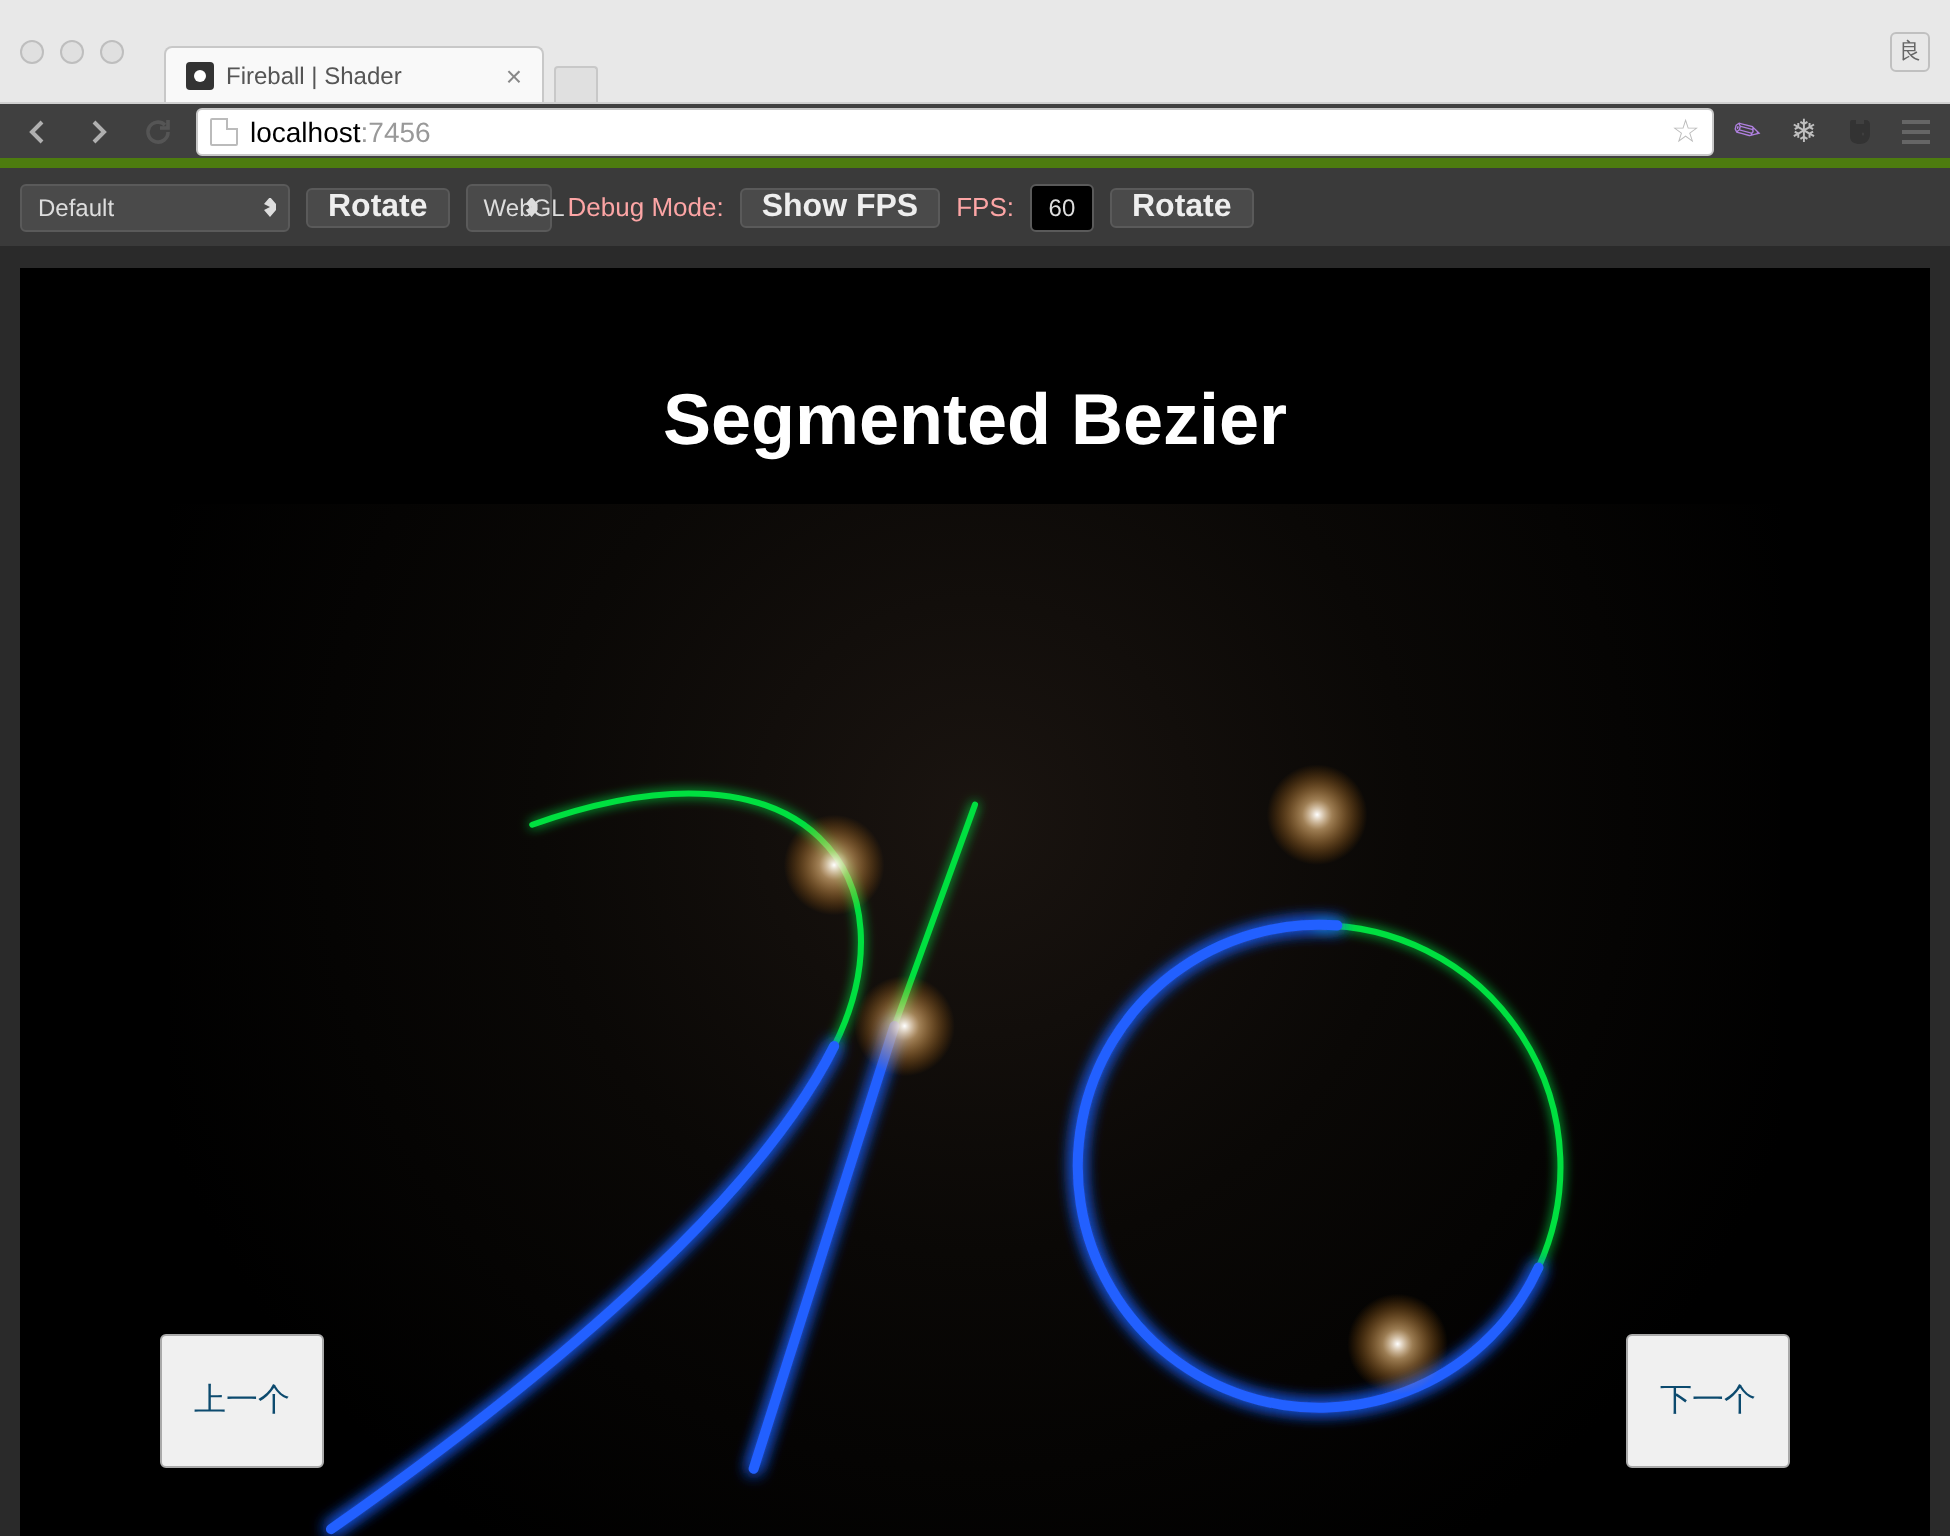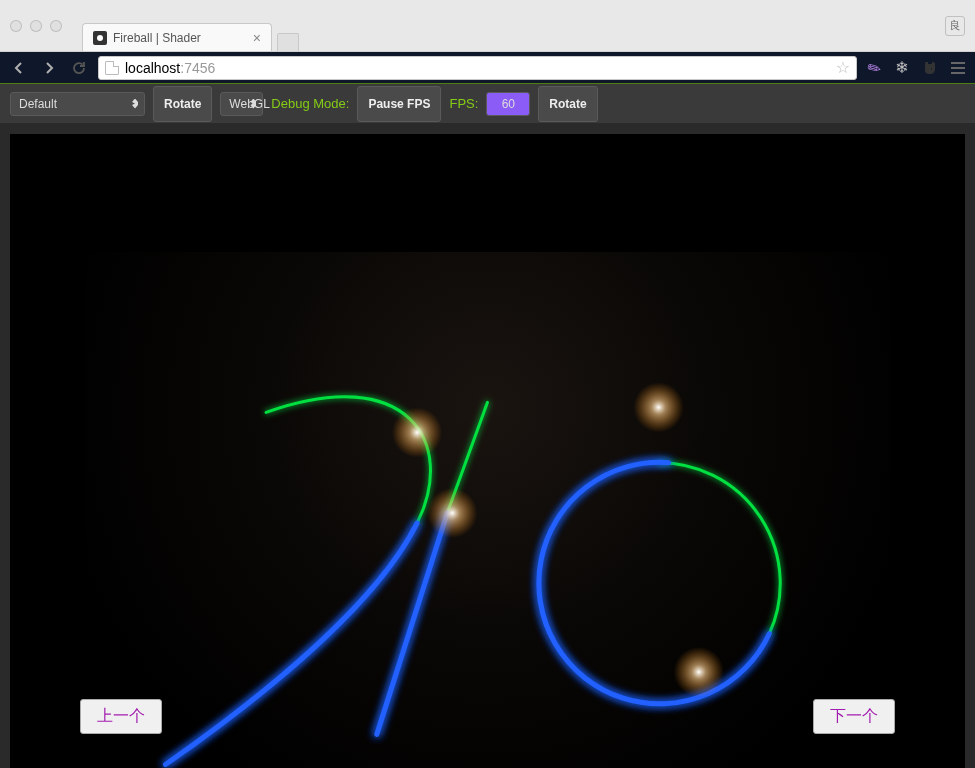--- a/index.html
+++ b/index.html
@@ -97,22 +97,22 @@
       font-size: 11px;
       display: flex;
       align-items: center;
       justify-content: center;
       color: #666;
     }
 
     
     .toolbar-row {
       height: 32px;
-      background: #0f172a;
-      border-bottom: 1px solid #4d7c0f;
+      background: #404040;
+      border-bottom: 5px solid #4d7c0f;
       display: flex;
       align-items: center;
       padding: 0 8px;
       gap: 8px;
     }
     .nav-btn {
       width: 22px;
       height: 22px;
       display: flex;
       align-items: center;
@@ -220,39 +220,39 @@
       clip-path: polygon(0 35%, 50% 0, 100% 35%, 100% 65%, 50% 100%, 0 65%, 50% 50%, 0 35%);
     }
     .sel-default { width: 135px; }
     .sel-webgl { width: 43px; }
     .sel-info { width: 135px; }
     .dark-btn {
       background: #4a4a4a;
       color: #eee;
       border: 1px solid #5a5a5a;
       border-radius: 3px;
-      height: 36px;
+      height: 20px;
       padding: 0 10px;
-      font-size: 12px;
+      font-size: 16px;
       font-weight: bold;
       cursor: pointer;
       display: flex;
       align-items: center;
     }
     .dark-label {
-      color: #84cc16;
+      color: #fca5a5;
       font-size: 13px;
     }
     .dark-input {
-      background: #8b5cf6;
+      background: #000000;
       color: #ddd;
       border: 1px solid #5a5a5a;
       border-radius: 3px;
       height: 24px;
-      width: 44px;
+      width: 32px;
       padding: 0 6px;
       font-size: 12px;
       text-align: center;
     }
 
     
     .canvas-area {
       flex: 1;
       background: #000;
       margin: 10px;
@@ -283,23 +283,23 @@
       left: 0;
       right: 0;
       display: flex;
       justify-content: space-between;
       padding: 0 70px;
     }
     .nav-page-btn {
       background: #f0f0f0;
       border: 1px solid #aaa;
       border-radius: 3px;
-      padding: 6px 16px;
+      padding: 22px 16px;
       font-size: 16px;
-      color: #a21caf;
+      color: #0c4a6e;
       cursor: pointer;
       font-family: inherit;
     }
 
   </style>
 </head>
 <body>
 
 <div class="window-chrome">
   <div class="traffic-lights">
@@ -364,30 +364,31 @@
       <span>Default</span>
     </div>
     <div class="dark-btn">
       <span>Rotate</span>
     </div>
     <div class="dark-select sel-webgl">
       <span>WebGL</span>
     </div>
     <span class="dark-label">Debug Mode:</span>
     <div class="dark-btn">
-      <span>Pause FPS</span>
+      <span>Show FPS</span>
     </div>
     <span class="dark-label">FPS:</span>
     <input class="dark-input" value="60" style="">
     <div class="dark-btn">
       <span>Rotate</span>
     </div>
   </div>
 
   <div class="canvas-area">
+    <div class="canvas-title">Segmented Bezier</div>
 
     <div class="render-viewport">
       <svg id="bezier-svg" width="100%" height="100%" viewBox="0 0 800 500">
         <defs>
           <filter id="glowBlue" x="-50%" y="-50%" width="200%" height="200%">
             <feGaussianBlur stdDeviation="4" result="b"></feGaussianBlur>
             <feMerge>
                 <feMergeNode in="b"></feMergeNode>
                 <feMergeNode in="b"></feMergeNode>
                 <feMergeNode in="SourceGraphic"></feMergeNode>

